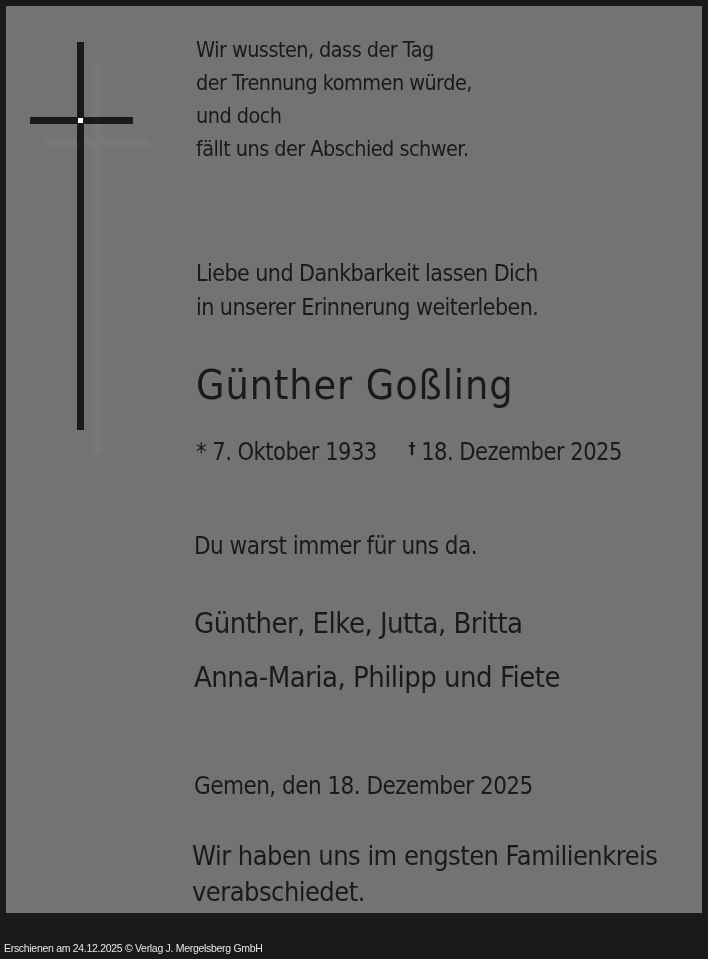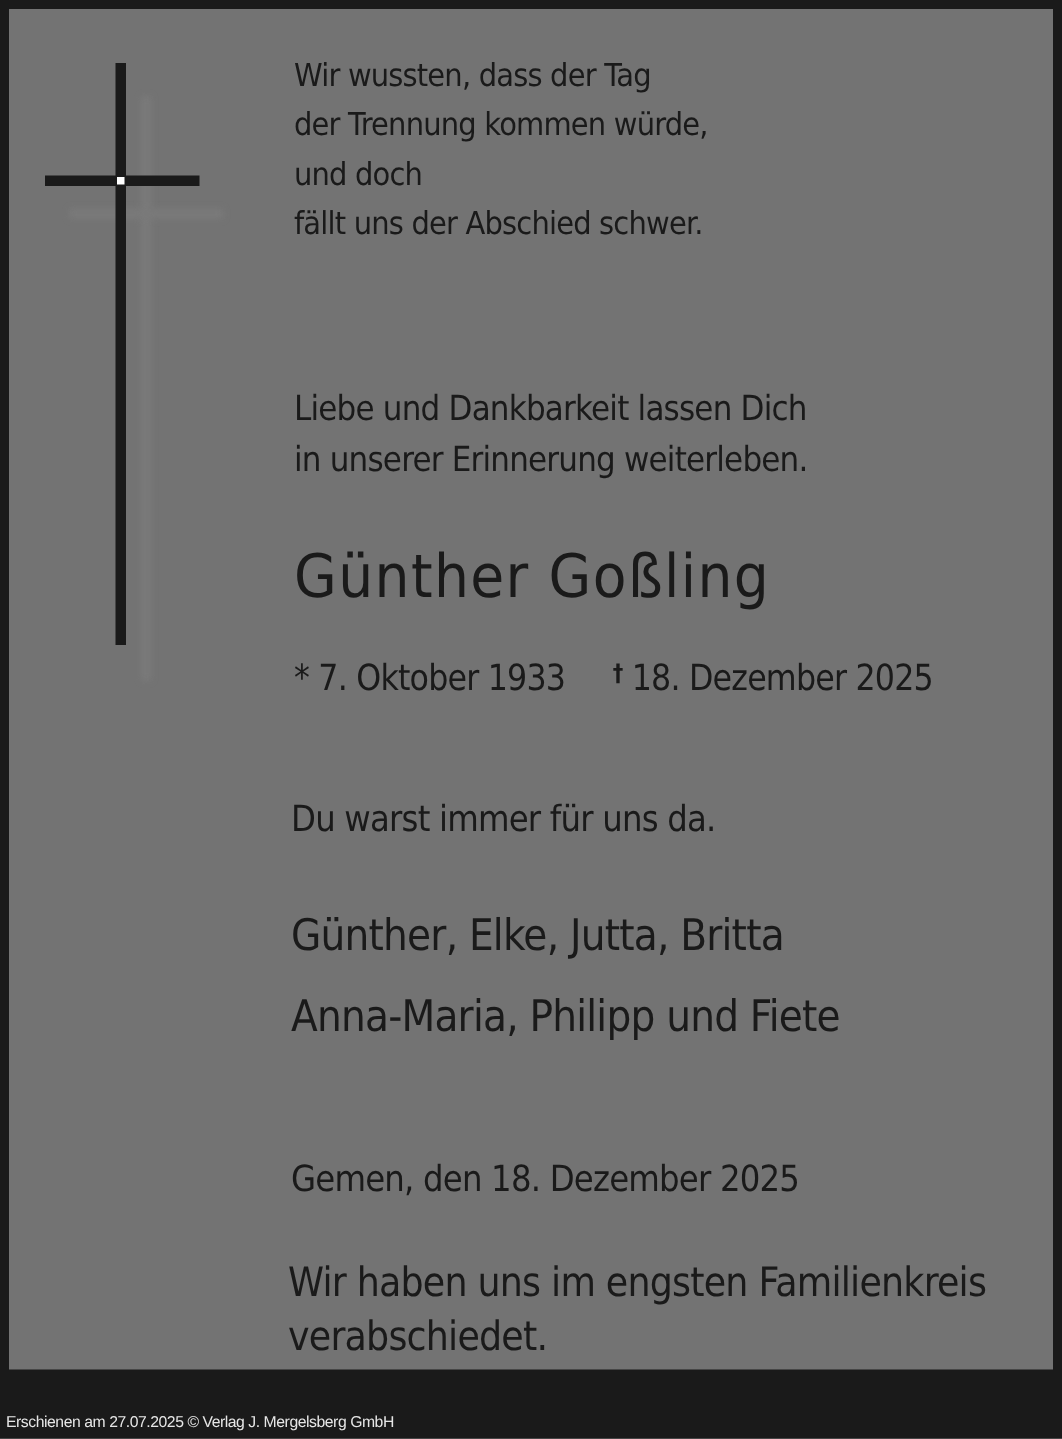--- a/index.html
+++ b/index.html
@@ -93,13 +93,13 @@
   </div>
 
   <div class="txt place">Gemen, den 18. Dezember 2025</div>
 
   <div class="txt closing">
     <span class="line">Wir haben uns im engsten Familienkreis</span>
     <span class="line">verabschiedet.</span>
   </div>
 </div>
 
-<div class="footer">Erschienen am 27.07.2025 © Verlag J. Mergelsberg GmbH</div>
+<div class="footer">Erschienen am 24.12.2025 © Verlag J. Mergelsberg GmbH</div>
 
 </body></html>

